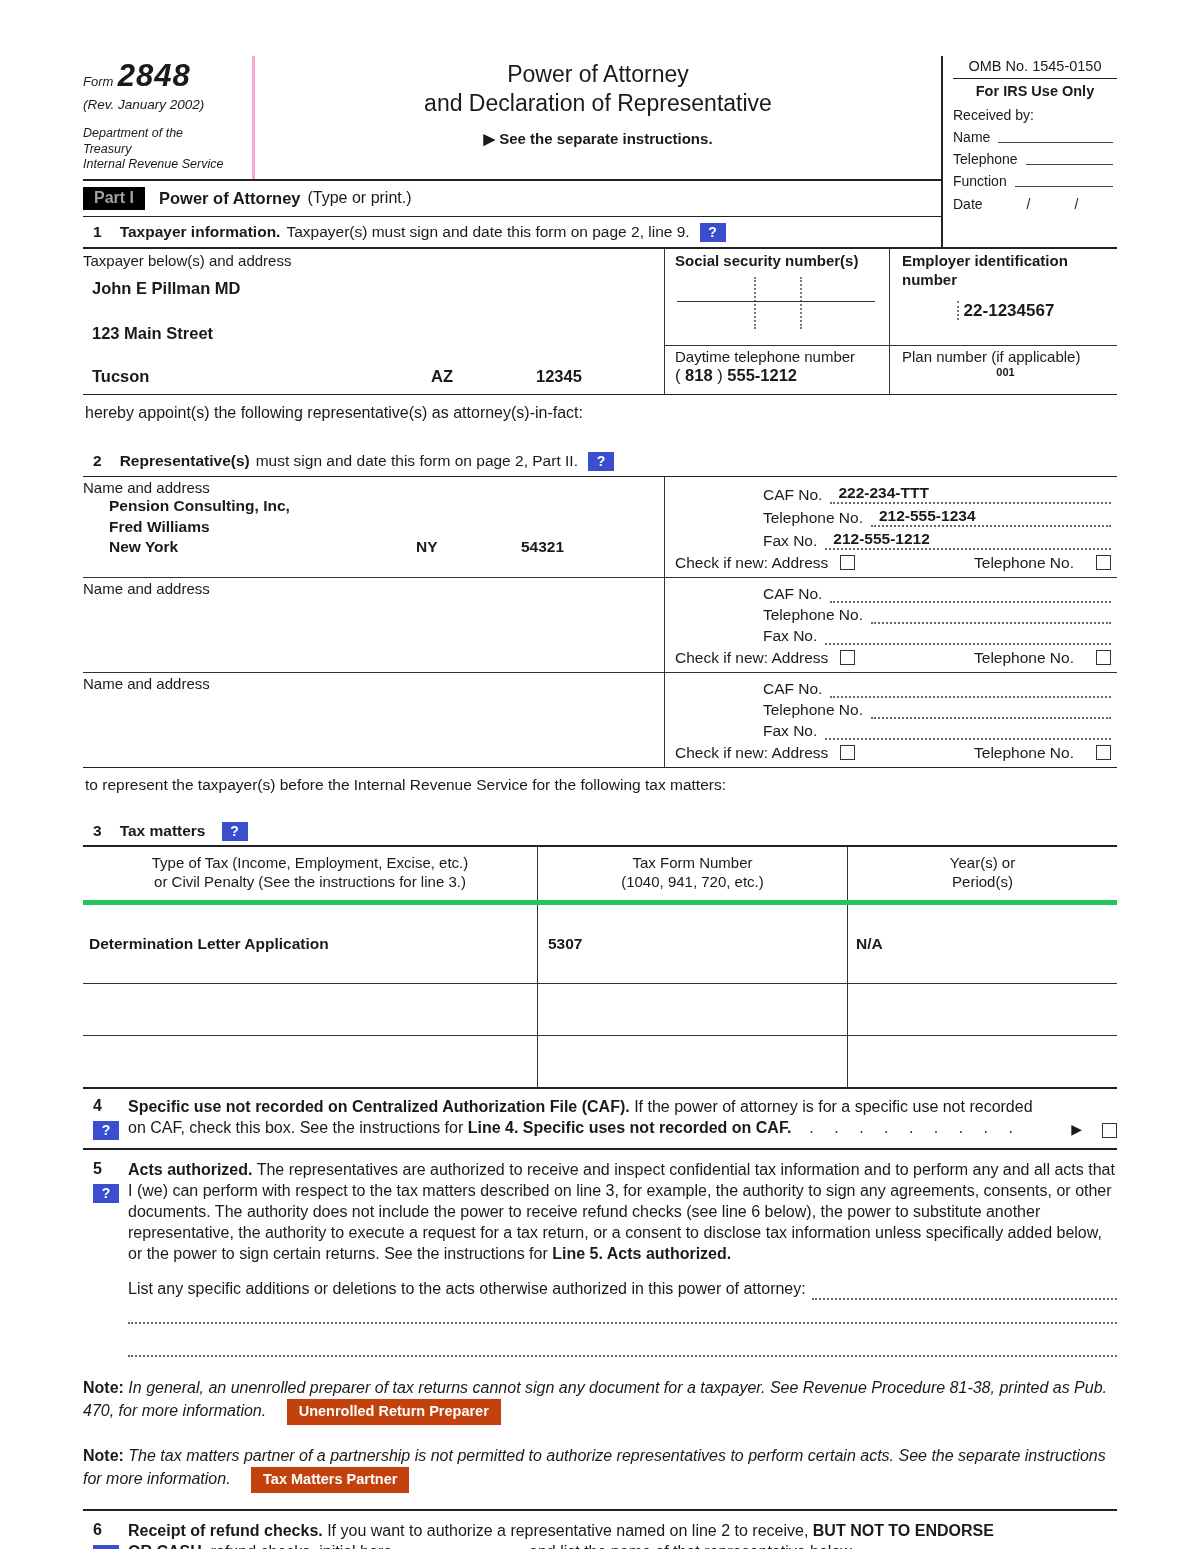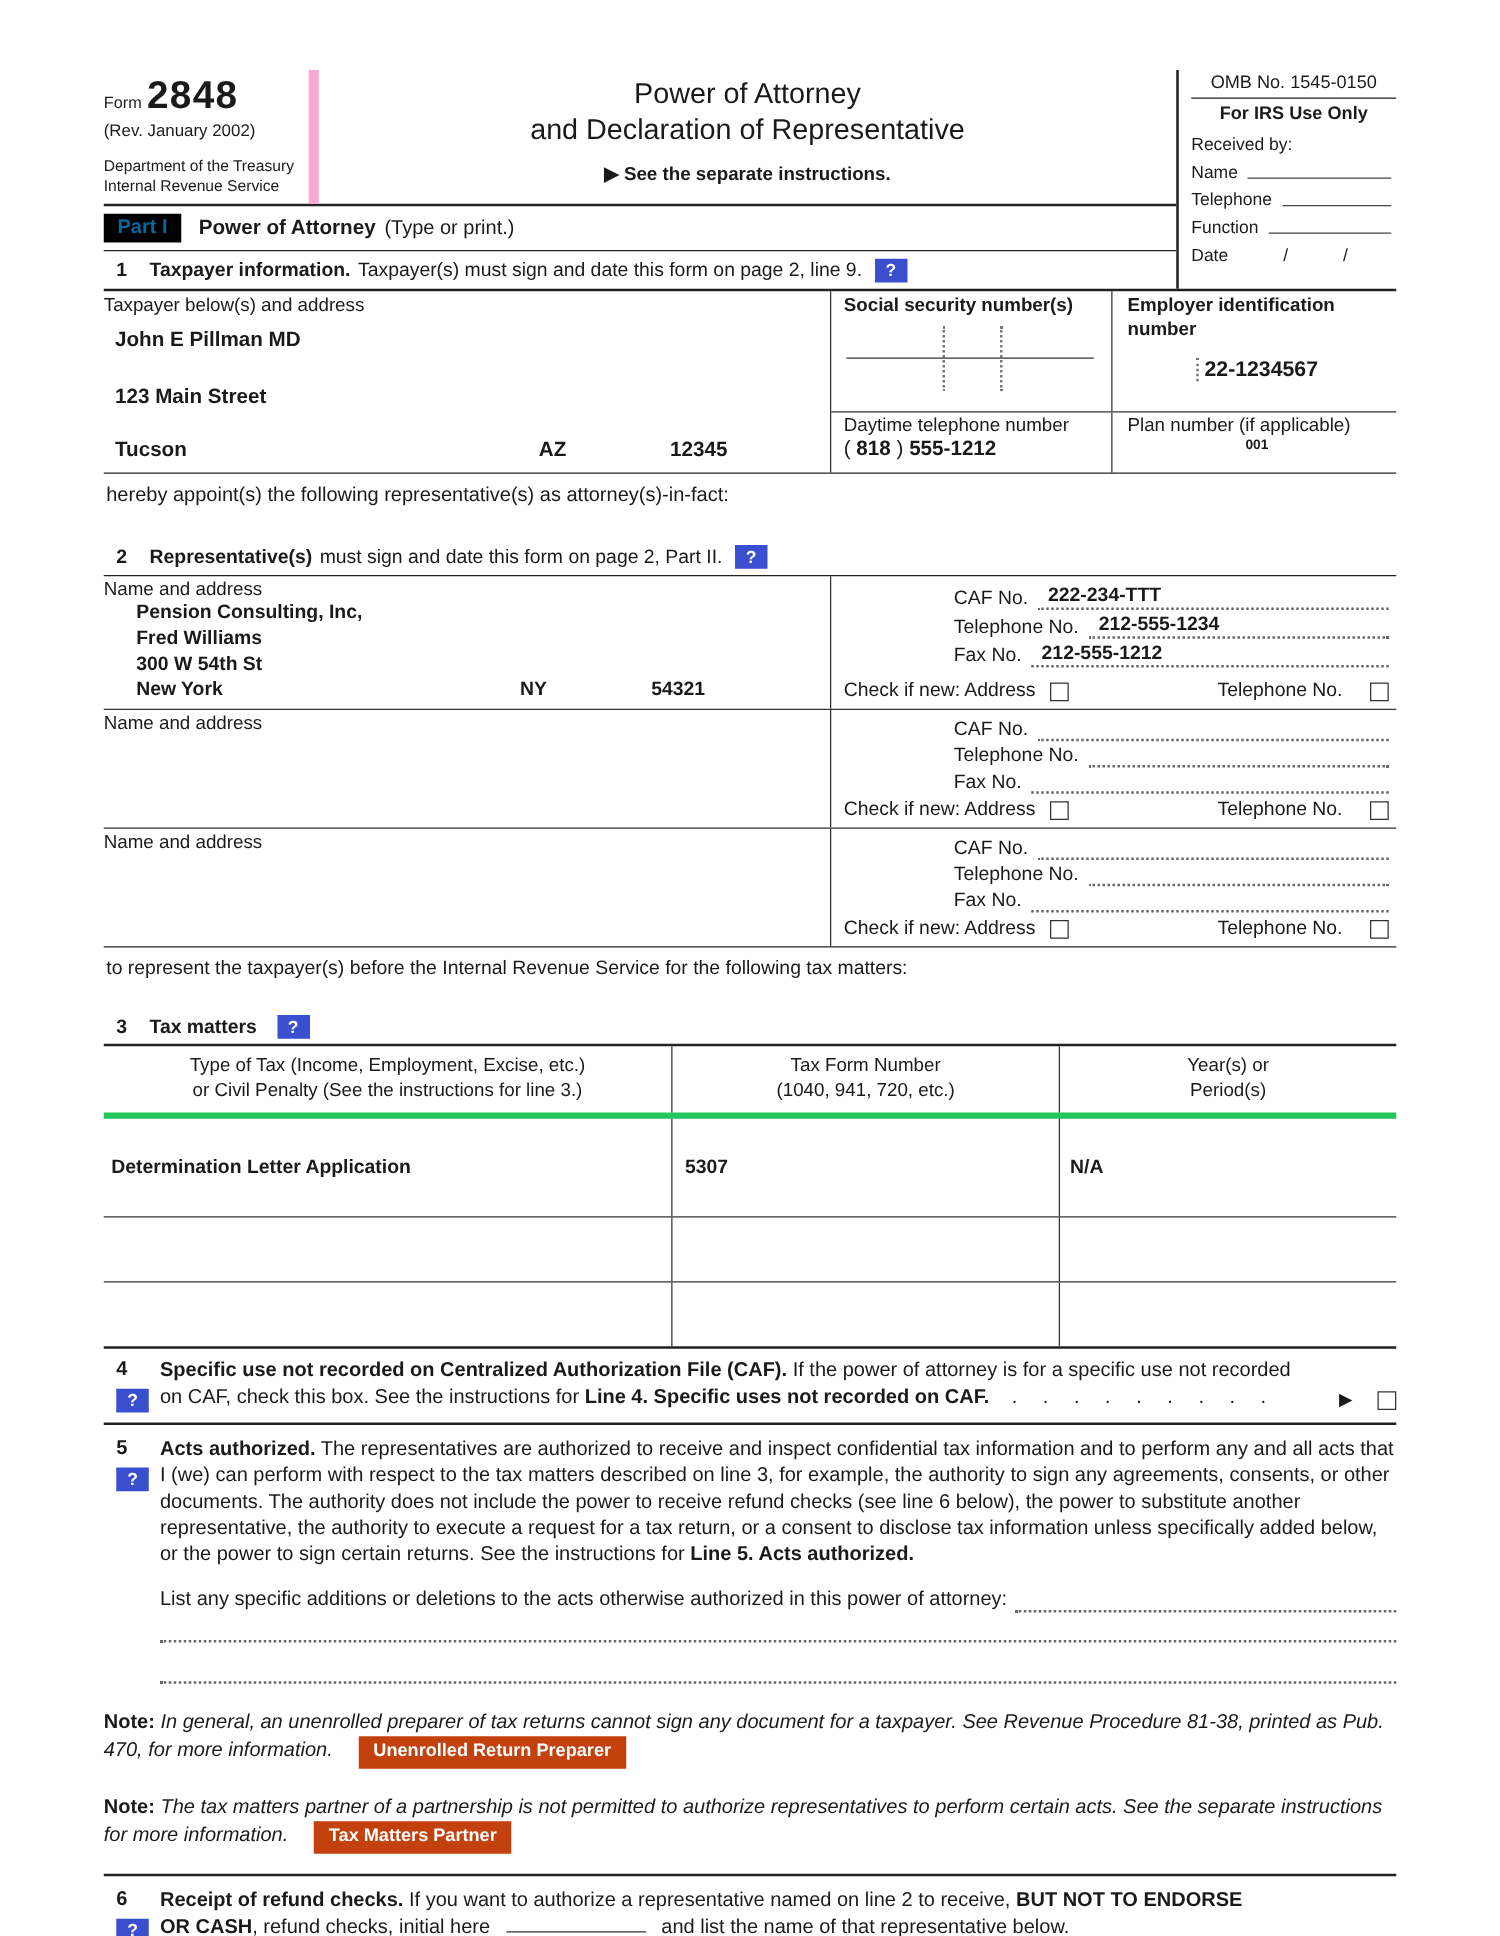--- a/index.html
+++ b/index.html
@@ -8,38 +8,38 @@
     width:1200px; height:1549px; margin:0 auto; background:#fff;
     padding:56px 83px 0 83px; position:relative;
     font-family:"Liberation Sans", sans-serif; color:#1a1a1a; font-size:15.5px;
   }
   b, .b { font-weight:bold; }
 
   
   .top-section { display:flex; align-items:stretch; }
   .top-left { flex:1; display:flex; flex-direction:column; }
   .header-row { display:flex; border-bottom:2.5px solid #222; }
-  .form-id { width:172px; border-right:8px solid #f9a8d4; padding:2px 6px 6px 0; }
+  .form-id { width:172px; border-right:3px solid #f9a8d4; padding:2px 22px 6px 0;font-style:italic; }
   .form-label { font-size:13px; }
   .form-number-big { font-size:31px; font-weight:bold; letter-spacing:1px; }
   .revision { font-size:13.5px; margin-top:3px; }
   .dept { font-size:12.5px; margin-top:14px; line-height:1.25; }
   .title-block { flex:1; text-align:center; padding-top:4px; }
   .main-title { font-size:23px; font-weight:500; line-height:1.25; }
   .see-instructions { font-size:15px; font-weight:bold; margin-top:12px; }
   .irs-box { width:176px; border-left:2px solid #222; padding:2px 0 2px 10px; display:flex; flex-direction:column; font-size:14px; }
   .omb-row { text-align:center; border-bottom:1.5px solid #222; padding-bottom:4px; font-size:14.5px; }
   .irs-use { text-align:center; font-weight:bold; font-size:14.5px; padding:4px 0 2px; }
   .irs-row { display:flex; align-items:flex-end; margin-top:6px; padding-right:2px; }
   .wl { flex:1; border-bottom:1.2px solid #444; margin:0 2px 2px 8px; height:12px; }
   .date-row { display:flex; margin-top:7px; padding-right:6px; }
   .date-row .slash { margin-left:44px; }
 
   .part1-row { display:flex; align-items:center; border-bottom:1.5px solid #222; padding:6px 0 6px 0; }
-  .part1-chip { background:#000; color:#0369a1; font-weight:bold; font-size:16px; padding:2px 11px 3px; }
+  .part1-chip { background:#000; color:#a3a3a3; font-weight:bold; font-size:16px; padding:2px 11px 3px; }
   .part1-title { font-weight:bold; font-size:16.5px; margin-left:14px; }
   .part1-hint { font-size:16px; margin-left:7px; }
 
   .hline { display:flex; align-items:center; padding:6px 0 5px 10px; }
   .hnum { font-weight:bold; margin-right:18px; }
   .hbold { font-weight:bold; margin-right:6px; }
   .help-badge {
     display:inline-block; background:#3a4ed0; color:#fff; font-weight:bold;
     width:26px; height:19px; line-height:19px; text-align:center; font-size:14px;
     margin-left:10px; cursor:pointer;
@@ -255,21 +255,20 @@
     <span class="hbold">Representative(s)</span>
     <span>must sign and date this form on page 2, Part II.</span>
     <span class="help-badge">?</span>
   </div>
 
   <div class="rep-block rep-b1">
     <div class="rep-left">
       <div class="lbl">Name and address</div>
       <div class="val">Pension Consulting, Inc,</div>
       <div class="val">Fred Williams</div>
-      <div class="val">300 W 54th St</div>
       <div class="rep-cityrow">
         <span>New York</span>
         <span class="st">NY</span>
         <span class="zip">54321</span>
       </div>
     </div>
     <div class="rep-right">
       <div class="caf-row">
         <span class="lab">CAF No.</span>
         <span class="dotfield">222-234-TTT</span>

